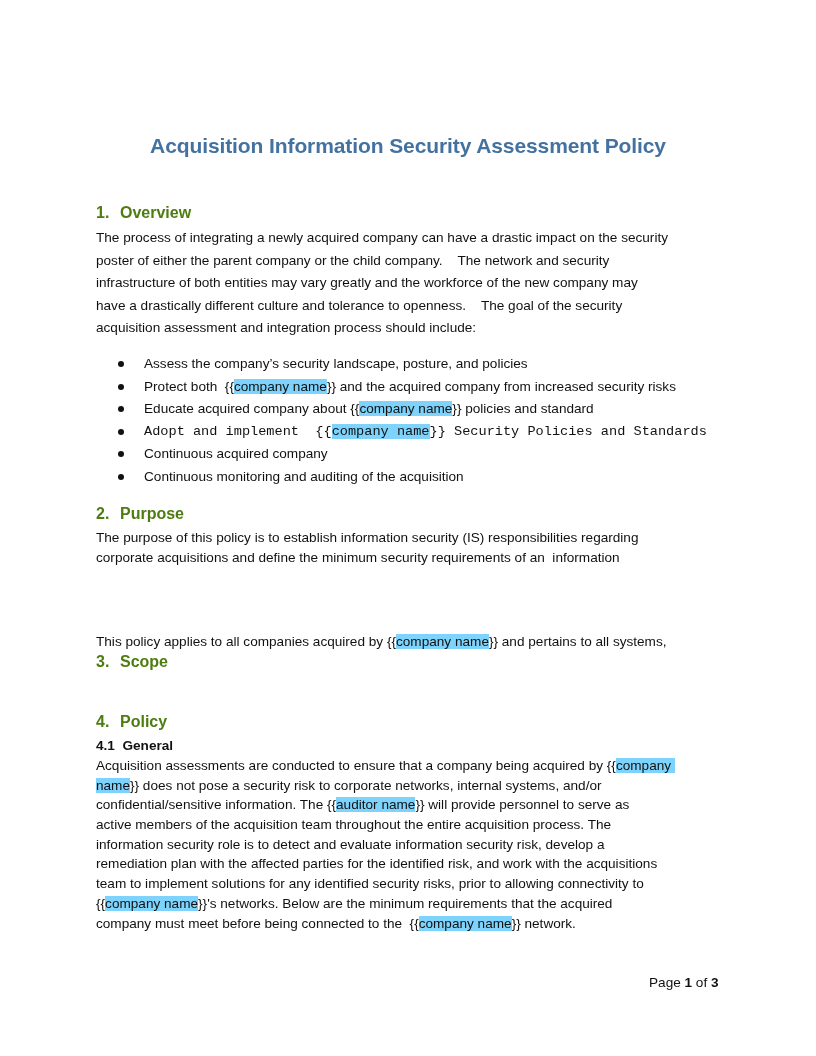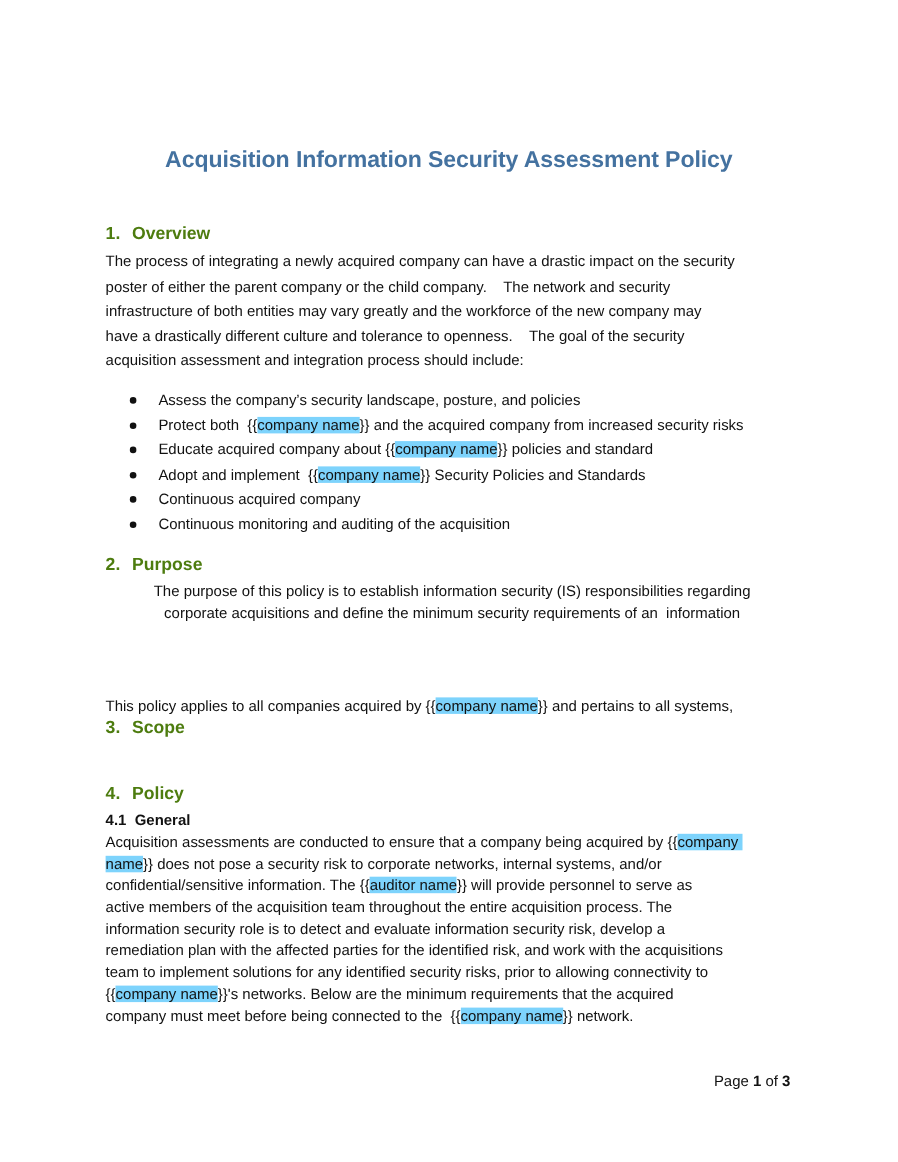--- a/index.html
+++ b/index.html
@@ -48,36 +48,36 @@
     <div class="bullet">
       <span class="dot"></span>
       <span class="txt" style="white-space:pre;"><span>Protect both  {{</span><span class="hl">company name</span><span>}} and the acquired company from increased security risks</span></span>
     </div>
     <div class="bullet">
       <span class="dot"></span>
       <span class="txt" style="white-space:pre;"><span>Educate acquired company about {{</span><span class="hl">company name</span><span>}} policies and standard</span></span>
     </div>
     <div class="bullet">
       <span class="dot"></span>
-      <span class="txt" style="white-space:pre;"><span>Adopt and implement  {{</span><span class="hl">company name</span><span>}} Security Policies and Standards</span></span>
+      <span class="txt" style="white-space:pre;font-family:Liberation Mono, monospace;"><span>Adopt and implement  {{</span><span class="hl">company name</span><span>}} Security Policies and Standards</span></span>
     </div>
     <div class="bullet">
       <span class="dot"></span>
       <span class="txt"><span>Continuous acquired company</span></span>
     </div>
     <div class="bullet">
       <span class="dot"></span>
       <span class="txt"><span>Continuous monitoring and auditing of the acquisition</span></span>
     </div>
   </div>
 
   <div class="h1" style="top:501px;">
     <span class="num">2.</span><span>Purpose</span>
   </div>
-  <div class="para tight" style="top:524px;text-align:center;">
+  <div class="para tight" style="top:524px;">
     <div class="line">The purpose of this policy is to establish information security (IS) responsibilities regarding</div>
     <div class="line" style="white-space:pre;">corporate acquisitions and define the minimum security requirements of an  information</div>
   </div>
 
   <div class="h1" style="top:605px;margin-top:44px;">
     <span class="num">3.</span><span>Scope</span>
   </div>
   <div class="para tight" style="top:628px;">
     <div class="line"><span>This policy applies to all companies acquired by {{</span><span class="hl">company name</span><span>}} and pertains to all systems,</span></div>
   </div>

